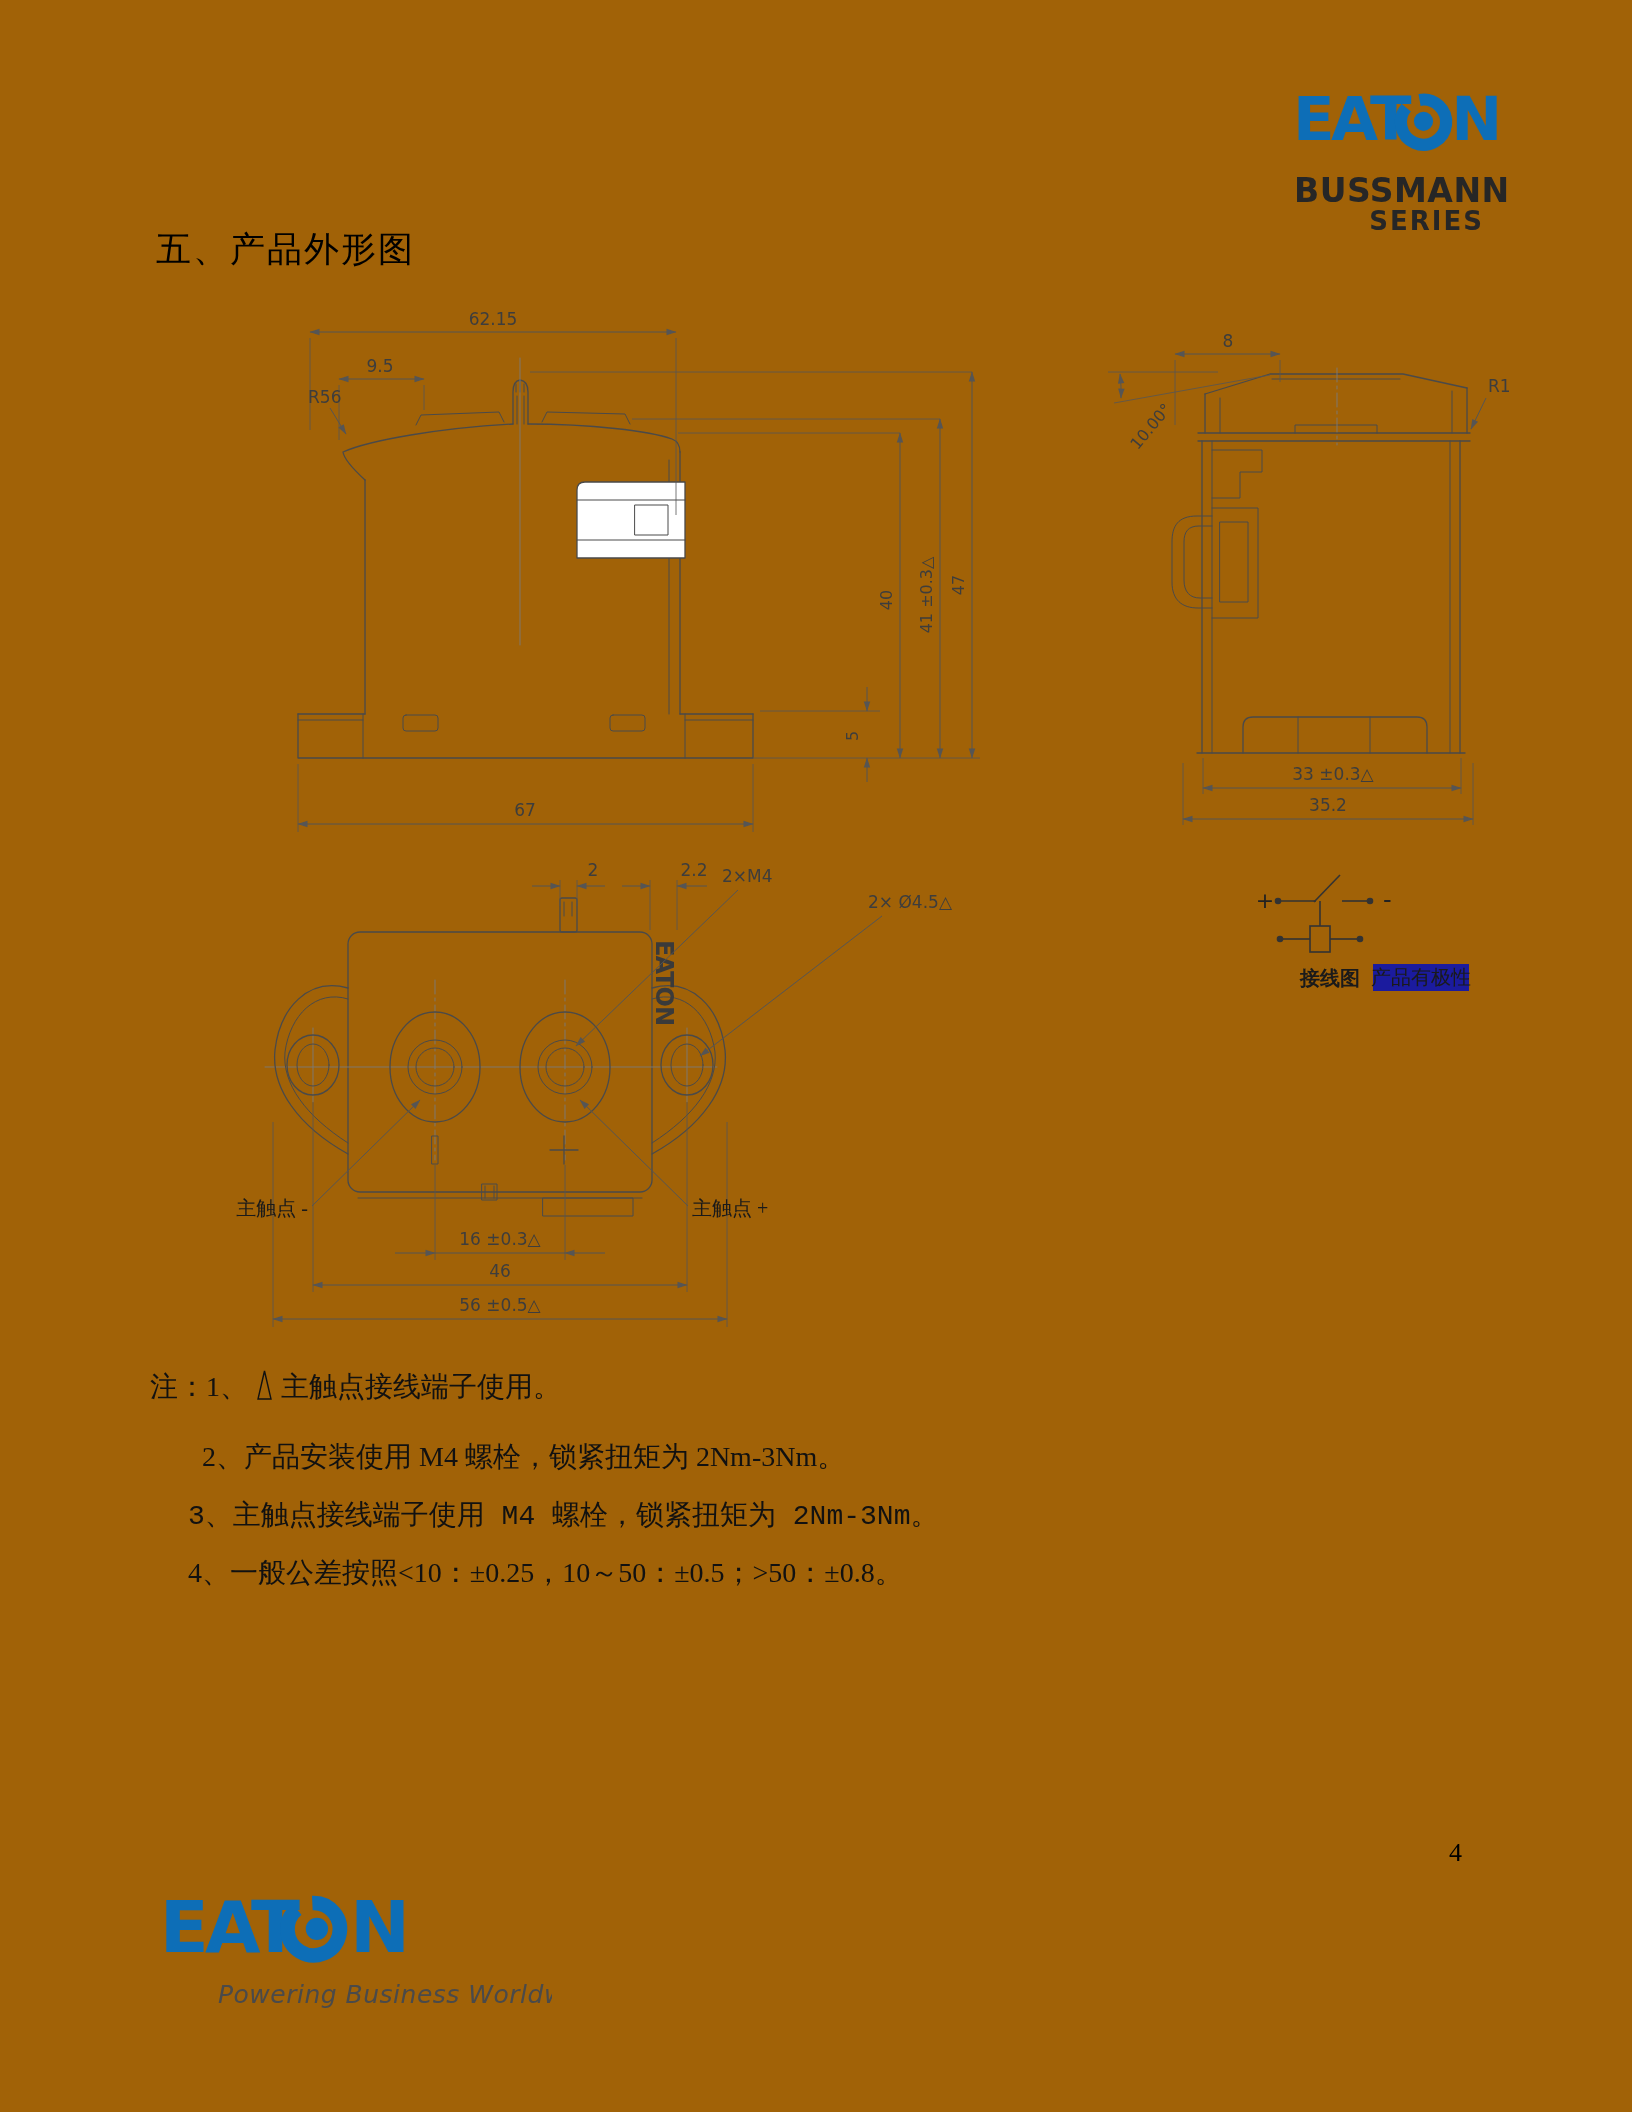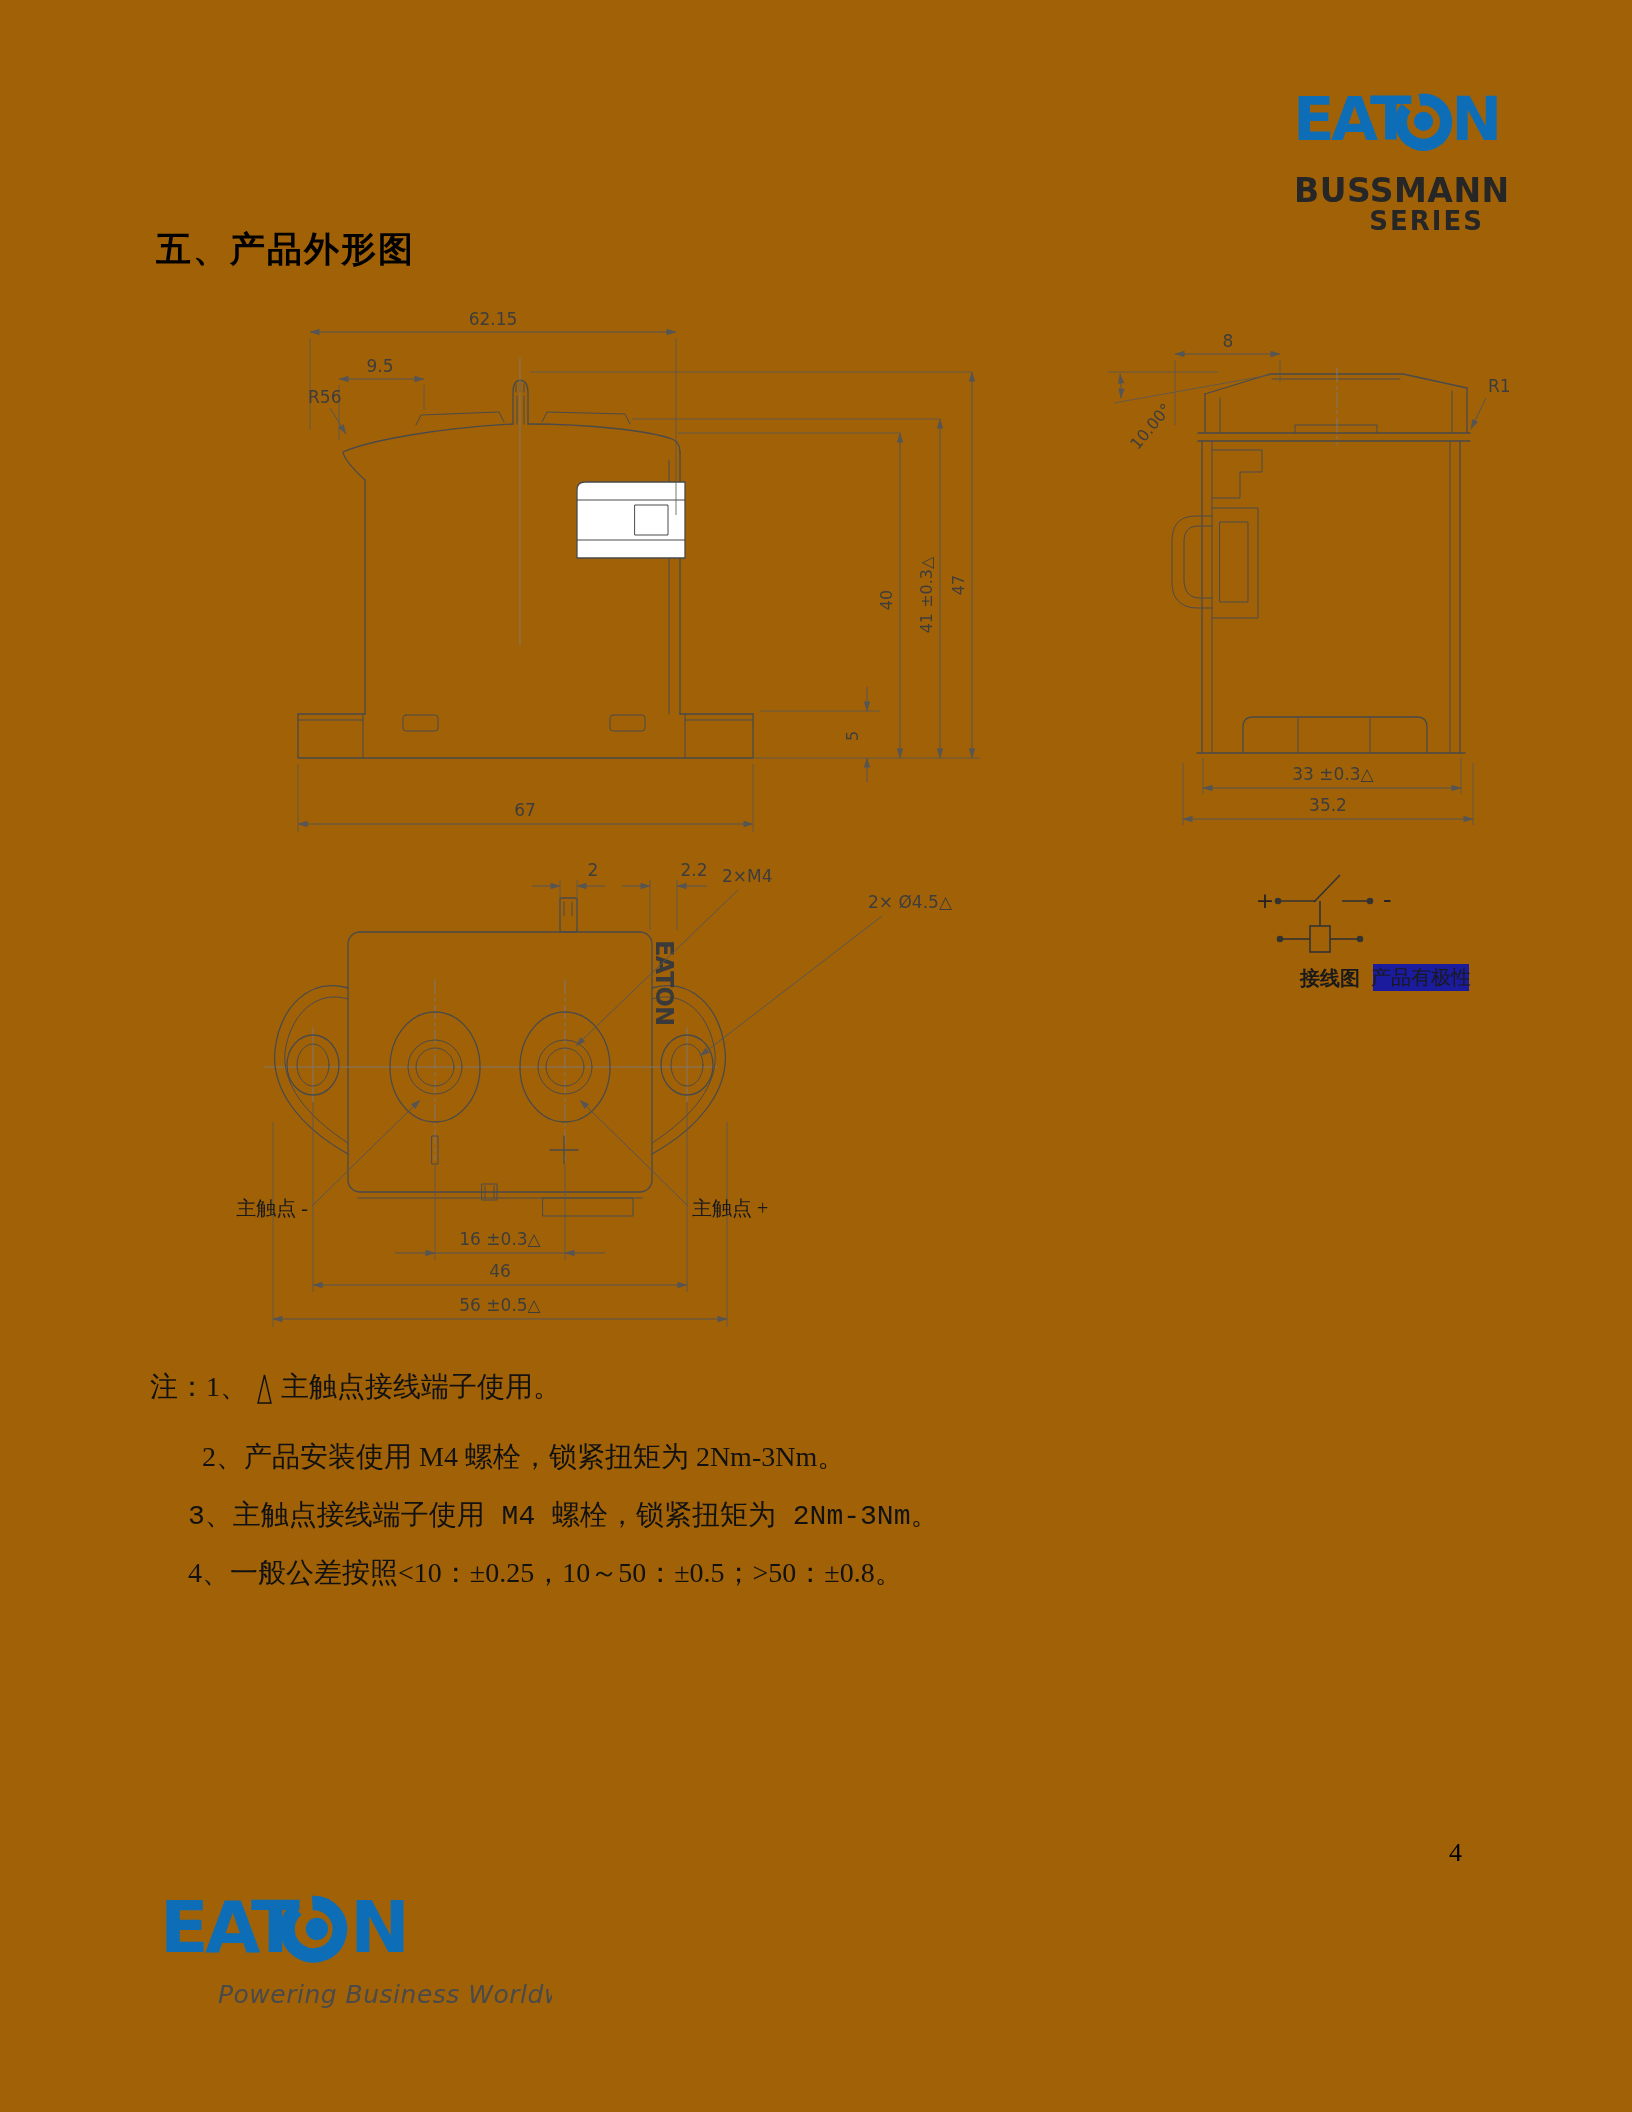--- a/index.html
+++ b/index.html
@@ -13,24 +13,24 @@
   .objline .thin { stroke-width:1; }
   .whitefill { fill:#ffffff !important; }
   .center { stroke:#7a7a7a !important; stroke-width:0.9 !important; }
   .cdash  { stroke-dasharray:14 4 3 4; }
   .dimgrp line, .dimgrp path { stroke:#555555; stroke-width:1; fill:none; }
   .ext { stroke:#555555 !important; stroke-width:0.8 !important; }
   .dim { font-family:"DejaVu Sans", sans-serif; font-size:17px; fill:#3d3d3d; }
   .dimS { font-family:"DejaVu Sans", sans-serif; font-size:16px; fill:#3d3d3d; }
   .cjk { font-family:"Liberation Serif", serif; font-size:20px; fill:#1a1a1a; }
 
-  .title { position:absolute; left:156px; top:226px; font-size:35px; color:#000; letter-spacing:2px;font-weight:bold; }
+  .title { position:absolute; left:156px; top:226px; font-size:35px; color:#000; letter-spacing:2px; }
   .notes { position:absolute; left:150px; top:1368px; width:1150px; font-size:28px; color:#111; }
   .note-line { position:absolute; left:0; white-space:nowrap; }
-  .note-flex { display:flex; align-items:flex-end; gap:8px; }
+  .note-flex { display:flex; align-items:flex-start; gap:8px; }
   .pageno { position:absolute; left:1449px; top:1838px; font-size:26px; color:#000; }
   .lt { font-family:"DejaVu Sans", sans-serif; }
 </style>
 </head>
 <body>
 
 <div class="page">
 
   <svg class="abs" style="left:1293px; top:90px;" width="220" height="160">
     <defs>

